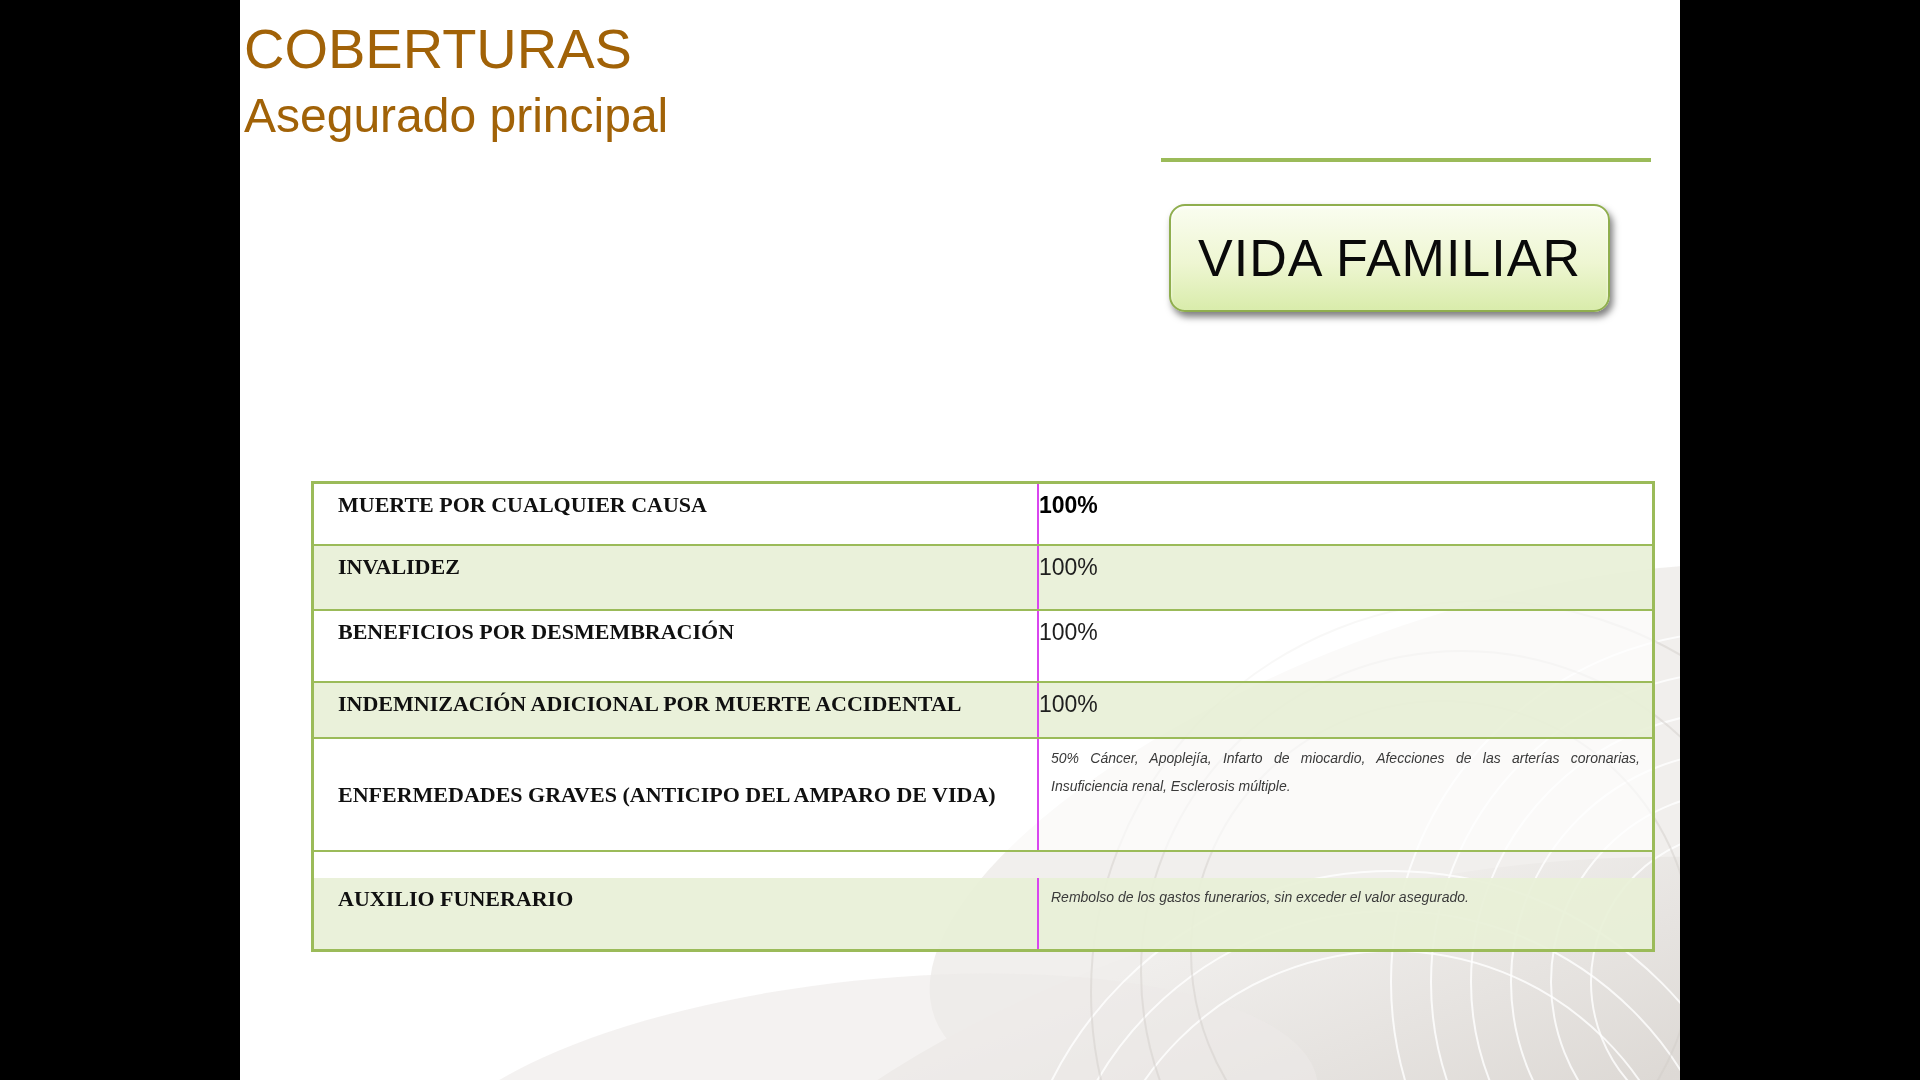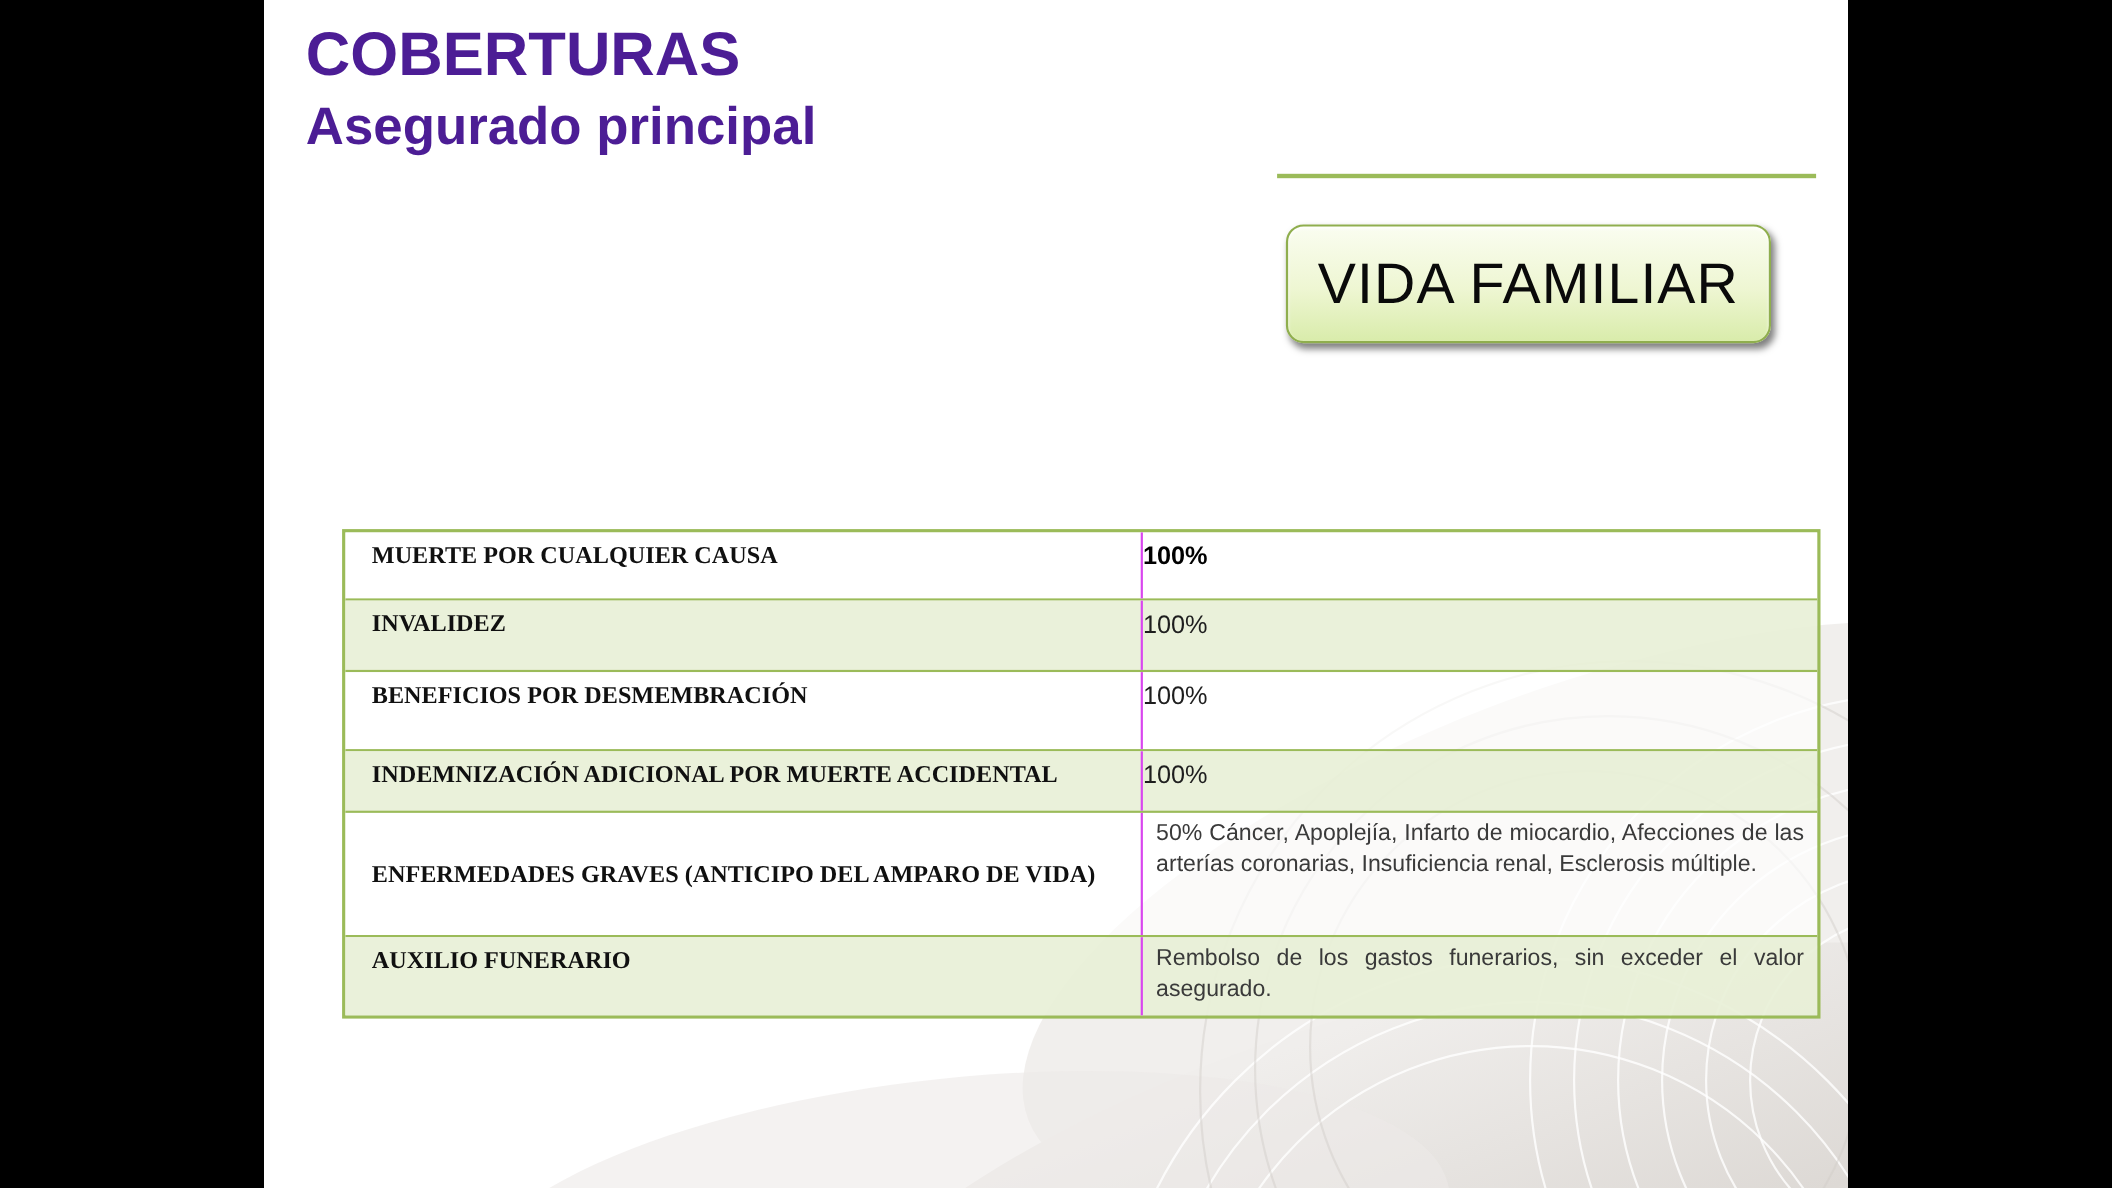--- a/index.html
+++ b/index.html
@@ -16,61 +16,61 @@
   .wave1{left:430px;top:890px;width:1450px;height:620px;border-radius:50%;
     background:linear-gradient(172deg,#f0eeec 12%,#ddd9d5 48%,#eae7e4 75%);
     transform:rotate(-13deg);}
   .wave2{left:660px;top:630px;width:1050px;height:400px;border-radius:50%;
     background:#e5e2de;opacity:.55;transform:rotate(-21deg);}
   .wave3{left:180px;top:980px;width:900px;height:300px;border-radius:50%;
     background:#eceae7;opacity:.6;transform:rotate(-6deg);}
   .ring{position:absolute;border:2px solid rgba(255,255,255,.8);border-radius:50%;}
   .ringg{position:absolute;border:2px solid rgba(208,204,200,.45);border-radius:50%;}
   
-  .title-block{position:absolute;left:4px;top:18px;color:#4c1d95;font-weight:bold;margin-left:34px;}
+  .title-block{position:absolute;left:4px;top:18px;color:#a16207;font-weight:normal;}
   .title-line1{font-size:56px;line-height:62px;letter-spacing:0px;}
   .title-line2{font-size:48px;line-height:56px;margin-top:8px;}
   
   .accent-line{position:absolute;left:921px;top:32px;width:490px;height:4px;background:#9bbb59;}
   .badge{
     position:absolute;left:929px;top:74px;width:441px;height:108px;
     border:2px solid #8fae4e;border-radius:16px;
     background:linear-gradient(#fafdf0 0%,#eef6d2 55%,#d9ecab 100%);
     box-shadow:3px 5px 7px rgba(0,0,0,.5), inset 0 2px 3px rgba(255,255,255,.9);
     display:flex;align-items:center;justify-content:center;
     font-size:52px;color:#0a0a0a;letter-spacing:1px;box-sizing:border-box;
   }
   
   .ctable{
     position:absolute;left:71px;width:1344px;box-sizing:border-box;
     border:3px solid #9bbb59;
   }
   .t1{top:243px;}
   .row{display:flex;border-bottom:2px solid #9bbb59;box-sizing:border-box;}
-  .row:last-child{border-bottom:none;}
+  .row:last-child{border-bottom:none;margin-top:26px;}
   .t1 .row:nth-child(1){height:62px;}
   .t1 .row:nth-child(2){height:65px;}
   .t1 .row:nth-child(3){height:72px;}
   .t1 .row:nth-child(4){height:56px;}
   .t1 .row:nth-child(5){height:113px;}
   .t1 .row:nth-child(6){height:71px;}
   .cell{box-sizing:border-box;}
   .cell.label{
     flex:0 0 725px;border-right:2px solid #d946ef;
     font-weight:bold;font-size:22px;color:#101010;
     padding:8px 14px 0 24px;letter-spacing:0px;font-family:Liberation Serif, serif;
   }
   .cell.label.vcenter{display:flex;align-items:center;padding-top:0;}
   .cell.val{
     flex:1 1 auto;font-size:23px;color:#1e1e1e;padding-top:8px;
   }
   .cell.val.bold{font-weight:bold;color:#000;}
   .cell.para{
-    flex:1 1 auto;font-size:21px;color:#3a3a3a;text-align:justify;
-    padding:5px 12px 0 12px;line-height:28px;
+    flex:1 1 auto;font-size:14px;color:#3a3a3a;text-align:justify;
+    padding:5px 12px 0 12px;line-height:28px;font-style:italic;
   }
   .bg-white{background:rgba(255,255,255,.68);}
   .bg-green{background:rgba(232,240,215,.92);}
   .z{position:relative;z-index:2;}
 </style>
 </head>
 <body>
 
 <div class="slide">
 

